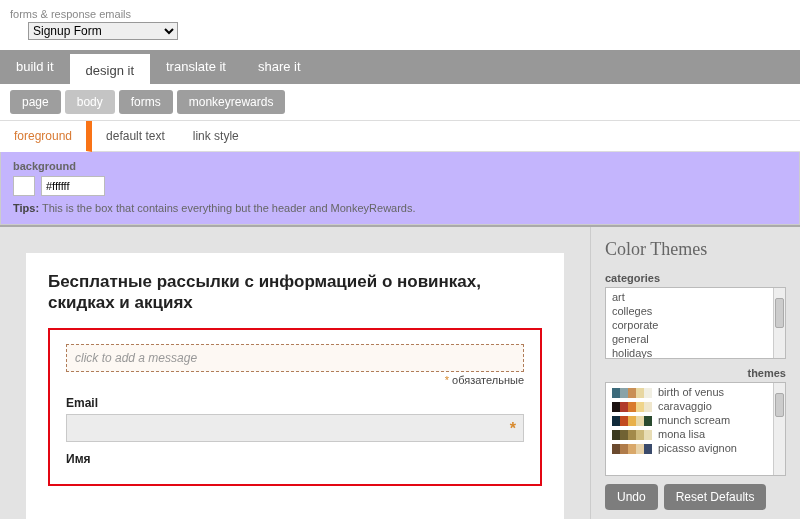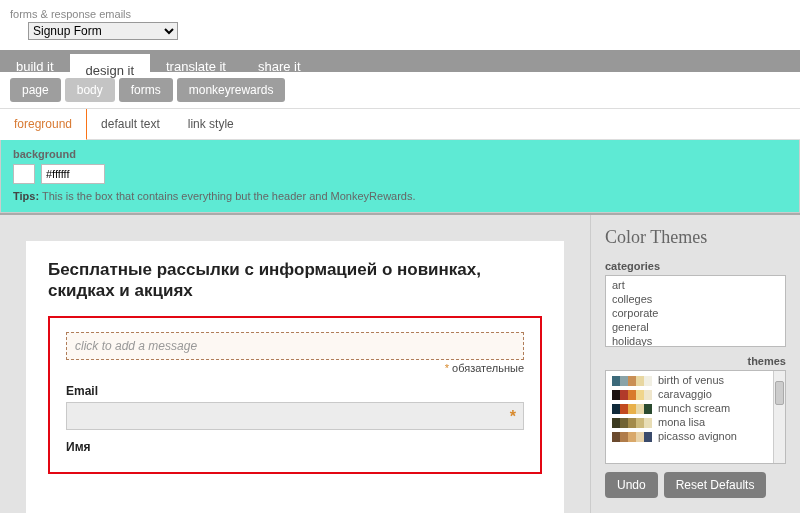--- a/index.html
+++ b/index.html
@@ -1,29 +1,29 @@
 <!DOCTYPE html>
 <html><head>
 <meta charset="utf-8">
 <style>
   * { box-sizing: border-box; margin: 0; padding: 0; }
   body { font-family: Arial, Helvetica, sans-serif; font-size: 12px; color: #333; background: #fff; width: 800px; }
   .top-label { font-size: 11px; color: #888; padding: 8px 10px 2px; }
   .top-select { margin: 0 28px 10px; }
   .top-select select { width: 150px; font-size: 12px; background:#efefef; border:1px solid #999; }
-  .tabs-main { background: #989898; display: flex; height: 22px; align-items: stretch; }
+  .tabs-main { background: #989898; display: flex; height: 34px; align-items: stretch; }
   .tabs-main .tab { padding: 9px 16px; color: #fff; cursor: pointer; font-size: 13px; }
   .tabs-main .tab.active { background: #fff; color: #444; margin-top:4px; }
   .tabs-sub { display: flex; gap: 4px; padding: 6px 10px; background:#fff; }
   .tabs-sub .stab { background: #9e9e9e; color: #fff; padding: 5px 12px; border-radius: 3px; cursor: pointer; font-size: 12px; }
   .tabs-sub .stab.active { background: #c4c4c4; color:#fff; }
   .tabs-ter { display:flex; background:#fff; border-top:1px solid #ddd; border-bottom:1px solid #ddd; }
   .tabs-ter .ttab { padding:8px 14px; color:#555; cursor:pointer; font-size:12px; }
-  .tabs-ter .ttab.active { color:#d87a33; border-bottom:1px solid #fff; margin-bottom:-1px; border-right:1px solid #f97316; }
-  .panel { background:#5eead4; padding:8px 12px 10px; border:1px solid #ccc; border-top:none; margin:0; }
+  .tabs-ter .ttab.active { color:#d87a33; border-bottom:1px solid #fff; margin-bottom:-1px; border-right:6px solid #f97316; }
+  .panel { background:#c4b5fd; padding:8px 12px 10px; border:1px solid #ccc; border-top:none; margin:0; }
   .panel .lbl { font-size:11px; color:#666; font-weight:bold; margin-bottom:4px; }
   .panel .row { display:flex; align-items:center; gap:6px; margin-bottom:6px; }
   .swatch { width:22px; height:20px; background:#fff; border:1px solid #bbb; }
   .panel input[type=text] { width:64px; height:20px; padding:2px 4px; border:1px solid #bbb; font-size:11px; }
   .tips { font-size:11px; color:#666; }
   .tips b { color:#444; }
   .work { display:flex; background:#e3e3e3; height:300px; border-top:2px solid #aaa; }
   .canvas { flex:1; padding:26px 26px 0 26px; overflow:hidden; }
   .formbox-outer { background:#fff; padding:18px 22px; height:100%; }
   .form-title { font-size:17px; font-weight:bold; color:#222; margin-bottom:14px; line-height:1.25; }
@@ -32,21 +32,21 @@
   .reqline { text-align:right; color:#444; font-size:11px; margin-top:2px; }
   .reqline::before { content:"*"; color:#d88a2e; margin-right:3px; }
   .fld { margin-top:10px; }
   .fld-label { font-weight:bold; font-size:12px; color:#222; margin-bottom:4px; display:block; }
   .fld-input { position:relative; }
   .fld-input input { width:100%; height:28px; background:#ececec; border:1px solid #c9c9c9; padding:4px 6px; font-size:12px; }
   .star { position:absolute; right:8px; top:6px; color:#d88a2e; font-size:16px; font-weight:bold; }
   .side { width:210px; background:#e3e3e3; padding:12px 14px 10px; border-left:1px solid #ccc; display:flex; flex-direction:column; }
   .side h3 { font-family: Georgia, 'Times New Roman', serif; font-weight: normal; color:#666; font-size:18px; margin-bottom:8px; }
   .side-sub { font-size:11px; font-weight:bold; color:#555; margin:4px 0 3px; }
-  .listbox { background:#fff; border:1px solid #bbb; height:72px; overflow:hidden; position:relative; display:flex;flex-direction:column; }
+  .listbox { background:#fff; border:1px solid #bbb; height:72px; overflow:hidden; position:relative; display:flex; }
   .listbox .items { flex:1; padding:2px 4px; }
   .listbox .items div { font-size:11px; color:#555; padding:1px 2px; cursor:pointer; }
   .sbar { width:12px; background:#eee; border-left:1px solid #ccc; display:flex; flex-direction:column; }
   .sbar .thumb { background:#ccc; border:1px solid #aaa; border-radius:2px; margin:10px 1px; }
   .themebox { background:#fff; border:1px solid #bbb; height:94px; overflow:hidden; display:flex; }
   .themebox .items { flex:1; padding:2px 4px; }
   .trow { display:flex; align-items:flex-end; gap:6px; padding:1px 2px; cursor:pointer; }
   .pal { display:flex; width:40px; height:10px; }
   .pal span { flex:1; }
   .tname { font-size:11px; color:#555; }

